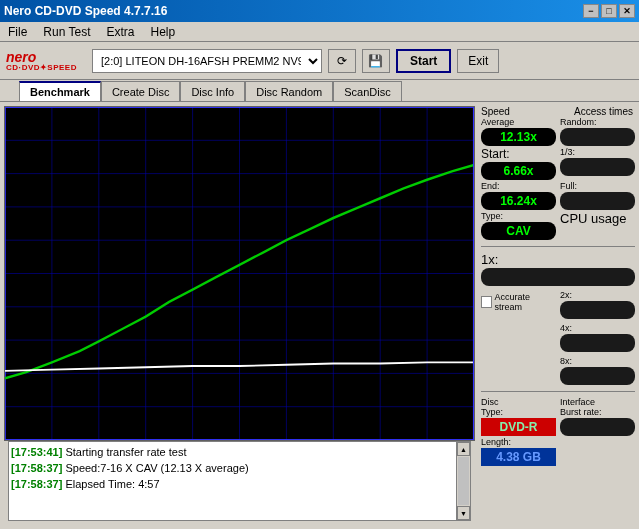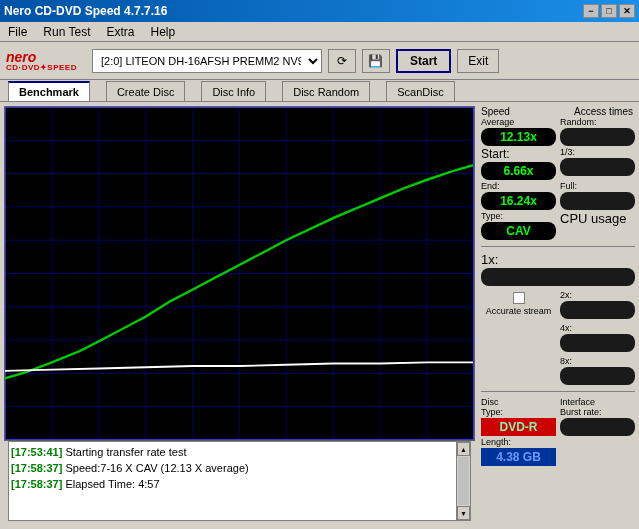--- a/index.html
+++ b/index.html
@@ -126,22 +126,22 @@
       cursor: pointer;
       font-size: 12px;
     }
 
     
     .tabs {
       background: #d4d0c8;
       height: 22px;
       display: flex;
       align-items: flex-end;
-      padding: 0 8px;
-      gap: 16px;
+      padding: 0 19px;
+      gap: 0;
       border-bottom: 1px solid #808080;
     }
     .tab {
       height: 20px;
       padding: 0 10px;
       background: #d4d0c8;
       border: 1px solid #808080;
       border-bottom: none;
       cursor: pointer;
       font-size: 11px;
@@ -251,21 +251,20 @@
       display: flex;
       align-items: center;
       justify-content: center;
       margin: 1px 0;
     }
     .checkbox-area {
       display: flex;
       align-items: center;
       gap: 2px;
       margin: 2px 0;
-      flex-direction: column;
     }
     .checkbox-small {
       width: 12px;
       height: 12px;
       border: 1px solid #808080;
       background: white;
     }
     .section-divider {
       border-top: 1px solid #808080;
       margin: 2px 0;

